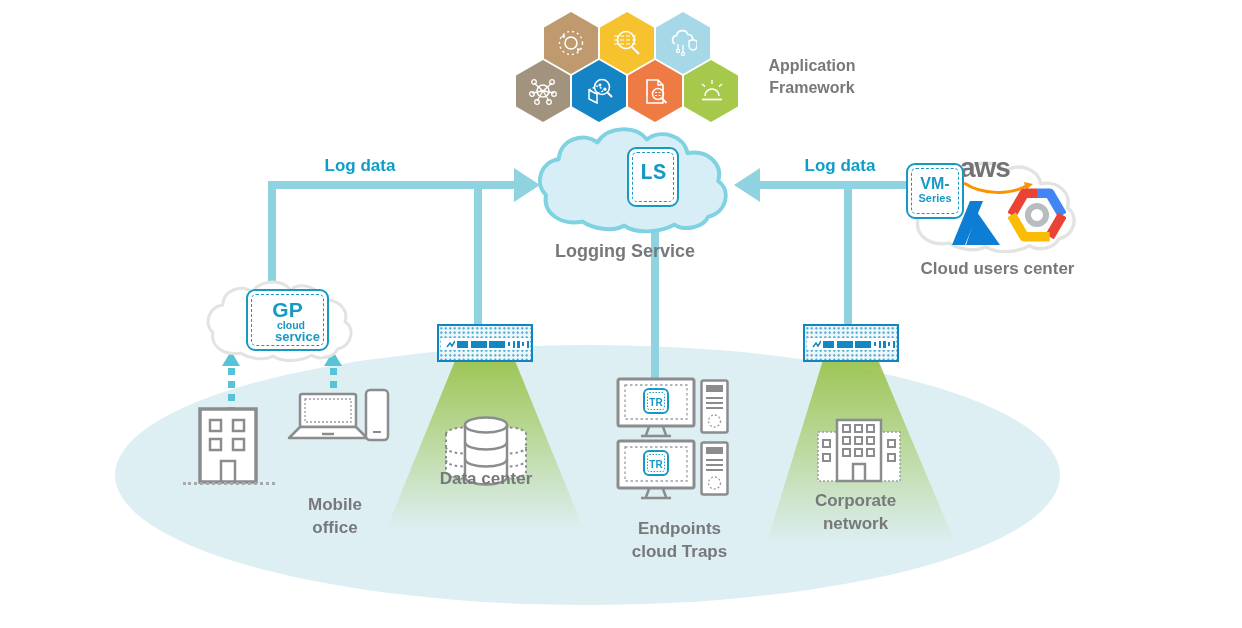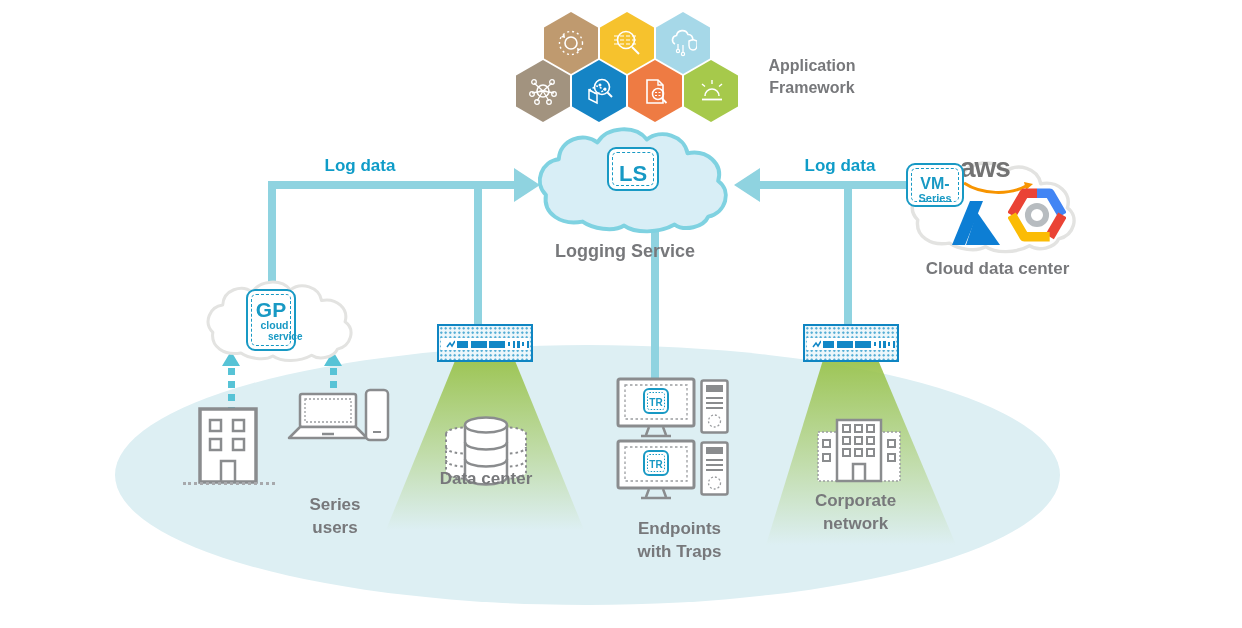--- a/index.html
+++ b/index.html
@@ -60,32 +60,32 @@
   <div class="abs flowlbl" style="left:770px;top:156px;width:140px;">Log data</div>
 
   <div class="abs arrow-up" style="left:222px;top:351px;"></div>
   <div class="abs dash-v" style="left:228px;top:368px;height:40px;"></div>
   <div class="abs arrow-up" style="left:324px;top:351px;"></div>
   <div class="abs dash-v" style="left:330px;top:368px;height:40px;"></div>
 
   <svg class="abs" style="left:537px;top:124px;" width="198" height="112" viewBox="0 0 200 112">
     <path d="M46 98 C24 102 6 90 9 71 C-4 58 5 37 22 35 C23 15 47 7 61 18 C71 2 99 0 111 15 C125 4 149 11 152 29 C172 25 188 40 183 57 C197 67 191 89 173 93 C168 104 149 108 139 101 C123 110 99 110 88 102 C77 109 56 105 46 98 Z" fill="#d8eef6" stroke="#7fd2e1" stroke-width="4" stroke-linejoin="round"></path>
   </svg>
-  <div class="abs badge" style="left:607px;top:147px;width:52px;height:44px;">
+  <div class="abs badge" style="left:627px;top:147px;width:52px;height:60px;font-family:Liberation Mono, monospace;">
     <span class="b-main" style="font-size:22px;margin-top:12px;">LS</span>
   </div>
   <div class="abs lbl" style="left:535px;top:239px;width:180px;font-size:18px;">Logging Service</div>
 
   <svg class="abs" style="left:206px;top:274px;" width="152" height="94" viewBox="0 0 200 112">
     <path d="M46 98 C24 102 6 90 9 71 C-4 58 5 37 22 35 C23 15 47 7 61 18 C71 2 99 0 111 15 C125 4 149 11 152 29 C172 25 188 40 183 57 C197 67 191 89 173 93 C168 104 149 108 139 101 C123 110 99 110 88 102 C77 109 56 105 46 98 Z" fill="#ffffff" stroke="#e3e3e1" stroke-width="4" stroke-linejoin="round"></path>
   </svg>
-  <div class="abs badge" style="left:246px;top:289px;width:50px;height:62px;">
+  <div class="abs badge" style="left:246px;top:289px;width:83px;height:62px;">
     <span class="b-main" style="font-size:21px;line-height:21px;margin-top:8px;">GP</span>
     <span class="b-main" style="font-size:10.5px;line-height:11px;margin-left:7px;">cloud</span>
-    <span class="b-main" style="font-size:10px;line-height:11px;padding-left:20px;">service</span>
+    <span class="b-main" style="font-size:13px;line-height:11px;padding-left:20px;">service</span>
   </div>
 
   <svg class="abs" style="left:196px;top:406px;" width="64" height="78">
     <rect x="4" y="3" width="56" height="73" fill="#fff" stroke="#8a8c8e" stroke-width="3.5"></rect>
     <rect x="14" y="14" width="11" height="11" fill="none" stroke="#8a8c8e" stroke-width="2.5"></rect>
     <rect x="37" y="14" width="11" height="11" fill="none" stroke="#8a8c8e" stroke-width="2.5"></rect>
     <rect x="14" y="33" width="11" height="11" fill="none" stroke="#8a8c8e" stroke-width="2.5"></rect>
     <rect x="37" y="33" width="11" height="11" fill="none" stroke="#8a8c8e" stroke-width="2.5"></rect>
     <path d="M25 76 V55 H39 V76" fill="none" stroke="#8a8c8e" stroke-width="2.5"></path>
   </svg>
@@ -94,21 +94,21 @@
   <svg class="abs" style="left:286px;top:392px;" width="84" height="50">
     <rect x="14" y="2" width="56" height="33" rx="2" fill="#fff" stroke="#8a8c8e" stroke-width="2.5"></rect>
     <rect x="19" y="7" width="46" height="23" fill="none" stroke="#9b9da0" stroke-width="1.3" stroke-dasharray="2 2"></rect>
     <polygon points="3,46 14,35 70,35 81,46" fill="#fff" stroke="#8a8c8e" stroke-width="2.5" stroke-linejoin="round"></polygon>
     <line x1="36" y1="42" x2="48" y2="42" stroke="#8a8c8e" stroke-width="2.5"></line>
   </svg>
   <svg class="abs" style="left:364px;top:388px;" width="26" height="54">
     <rect x="2" y="2" width="22" height="50" rx="4" fill="#fff" stroke="#8a8c8e" stroke-width="2.5"></rect>
     <line x1="9" y1="44" x2="17" y2="44" stroke="#8a8c8e" stroke-width="2"></line>
   </svg>
-  <div class="abs lbl" style="left:293px;top:494px;width:84px;">Series users</div>
+  <div class="abs lbl" style="left:293px;top:494px;width:84px;">Mobile office</div>
 
   <div class="abs firewall" style="left:437px;top:324px;width:96px;height:38px;">
     <div class="fw-band">
       <svg width="10" height="9">
           <path d="M1 7 L4 3 L6 6 L9 1" stroke="#1287c6" stroke-width="1.5" fill="none"></path>
         </svg>
       <span style="width:12px;height:7px;"></span>
         <span style="width:18px;height:7px;"></span>
         <span style="width:18px;height:7px;"></span>
       <span style="width:2.5px;height:4px;"></span>
@@ -161,21 +161,21 @@
     <path d="M33 50 L30 58 M47 50 L50 58 M25 59 H55" fill="none" stroke="#8a8c8e" stroke-width="2.5"></path>
   </svg>
   <svg class="abs" style="left:700px;top:441px;" width="29" height="55">
     <rect x="1.5" y="1.5" width="26" height="52" rx="2" fill="#fff" stroke="#8a8c8e" stroke-width="2.5"></rect>
     <rect x="6" y="6" width="17" height="7" fill="#8a8c8e"></rect>
     <line x1="6" y1="19" x2="23" y2="19" stroke="#8a8c8e" stroke-width="2"></line>
     <line x1="6" y1="24" x2="23" y2="24" stroke="#8a8c8e" stroke-width="2"></line>
     <line x1="6" y1="29" x2="23" y2="29" stroke="#8a8c8e" stroke-width="2"></line>
     <circle cx="14.5" cy="42" r="6" fill="none" stroke="#9b9da0" stroke-width="1.3" stroke-dasharray="2 2"></circle>
   </svg>
-  <div class="abs lbl lbl-left" style="left:622px;top:518px;width:115px;">Endpoints with Traps</div>
+  <div class="abs lbl lbl-left" style="left:622px;top:518px;width:115px;">Endpoints cloud Traps</div>
 
   <div class="abs firewall" style="left:803px;top:324px;width:96px;height:38px;">
     <div class="fw-band">
       <svg width="10" height="9">
           <path d="M1 7 L4 3 L6 6 L9 1" stroke="#1287c6" stroke-width="1.5" fill="none"></path>
         </svg>
       <span style="width:12px;height:7px;"></span>
         <span style="width:18px;height:7px;"></span>
         <span style="width:18px;height:7px;"></span>
       <span style="width:2.5px;height:4px;"></span>
@@ -223,25 +223,25 @@
   <svg class="abs" style="left:1008px;top:186px;" width="58" height="58" viewBox="0 0 48 48">
     <g fill="none" stroke-width="8" stroke-linejoin="round">
       <path d="M3 24 L13.5 6 H24" stroke="#ea4335"></path>
       <path d="M24 6 H34.5 L45 24" stroke="#4285f4"></path>
       <path d="M45 24 L34.5 42" stroke="#ea4335"></path>
       <path d="M34.5 42 H13.5 L3 24" stroke="#fbbc05"></path>
     </g>
     <circle cx="24" cy="24" r="11" fill="#fff"></circle>
     <circle cx="24" cy="24" r="7.5" fill="#fff" stroke="#b7bcc0" stroke-width="5"></circle>
   </svg>
-  <div class="abs badge" style="left:906px;top:163px;width:58px;height:44px;">
+  <div class="abs badge" style="left:906px;top:163px;width:58px;height:56px;">
     <span class="b-main" style="font-size:16px;line-height:17px;margin-top:10px;">VM-</span>
     <span class="b-main" style="font-size:11px;line-height:12px;">Series</span>
   </div>
-  <div class="abs lbl" style="left:915px;top:258px;width:165px;">Cloud data center</div>
+  <div class="abs lbl" style="left:915px;top:258px;width:165px;">Cloud users center</div>
 
   <div class="abs hexwrap" style="left:544px;top:12px;">
     <svg width="54" height="62">
         <polygon points="27,0 54,15.5 54,46.5 27,62 0,46.5 0,15.5" fill="#bf9a6f"></polygon>
       </svg>
     <svg class="hex-ic" width="28" height="28">
       <circle cx="14" cy="14" r="6" fill="none" stroke="#fff" stroke-width="1.6"></circle>
       <circle cx="14" cy="14" r="11.5" fill="none" stroke="#fff" stroke-width="1.4" stroke-dasharray="2 3"></circle>
       <path d="M4 8 l3.5 -3 l0.5 4 z" fill="#fff"></path>
         <path d="M24 20 l-3.5 3 l-0.5 -4 z" fill="#fff"></path>

